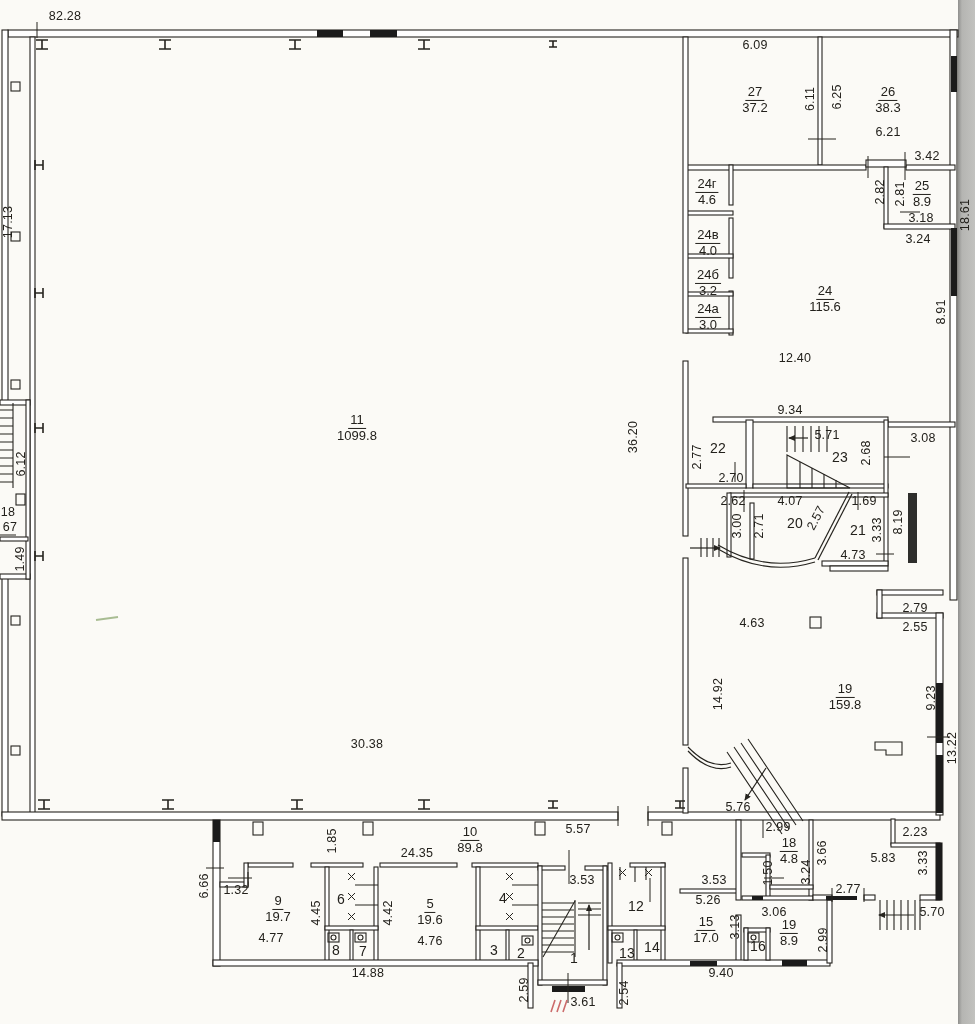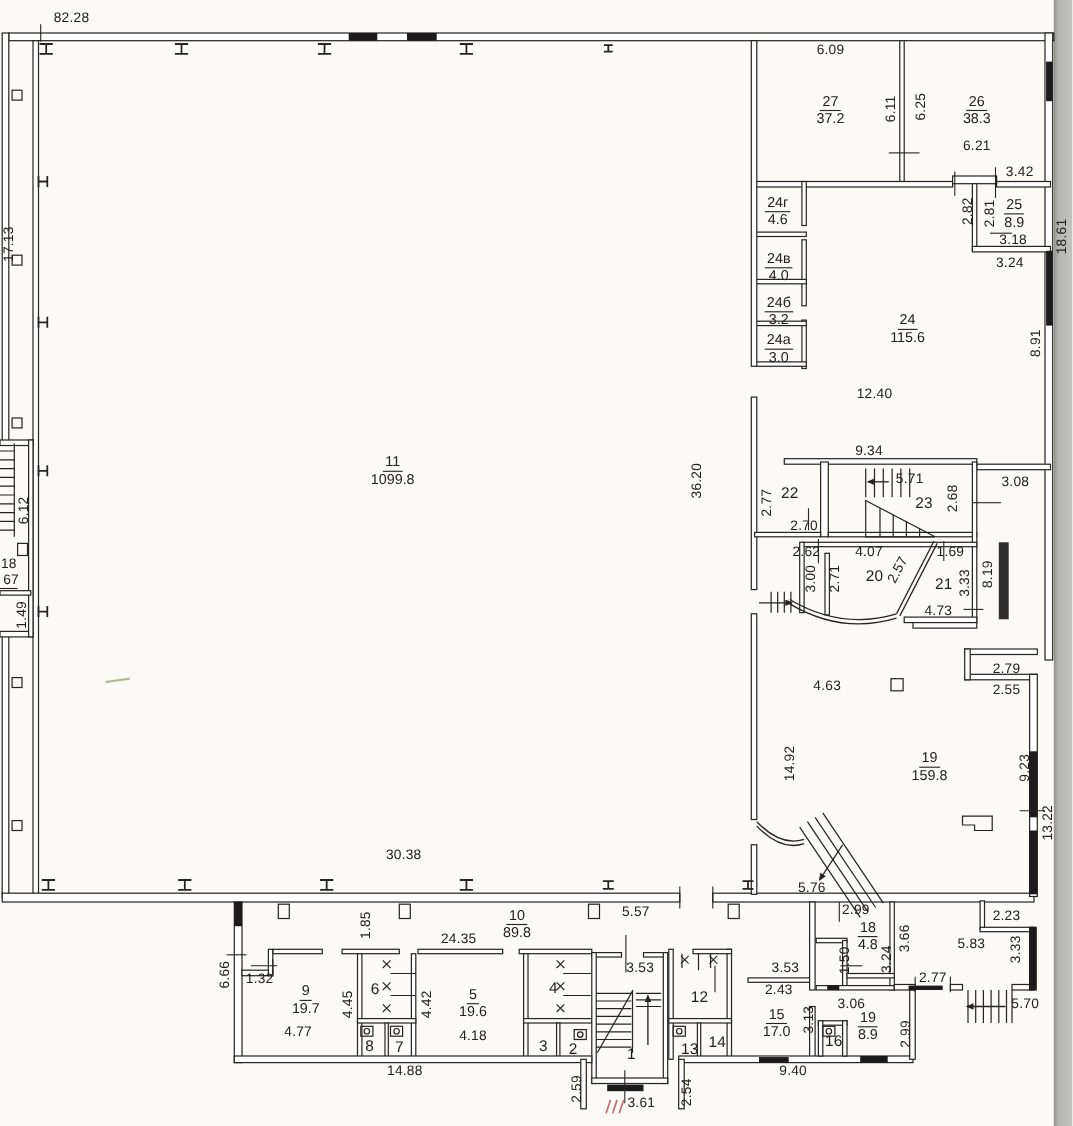--- a/index.html
+++ b/index.html
@@ -264,21 +264,21 @@
     <g stroke="#cc6b6b" stroke-width="1.6">
       <path d="M551,1012L555,1000 M557,1012L561,1000 M563,1012L567,1000"></path>
     </g>
     <g stroke="#7d9c5e" stroke-width="2" opacity=".65">
       <path d="M96,620L118,617"></path>
     </g>
   </svg>
 
   <span class="d" style="left:65px;top:16px">82.28</span>
   <span class="d v" style="left:8px;top:222px">17.13</span>
-  <span class="d" style="left:367px;top:777px">30.38</span>
+  <span class="d" style="left:367px;top:744px">30.38</span>
   <span class="d v" style="left:633px;top:437px">36.20</span>
   <span class="d v" style="left:965px;top:215px">18.61</span>
   <span class="d" style="left:755px;top:45px">6.09</span>
   <span class="d v" style="left:810px;top:99px">6.11</span>
   <span class="d v" style="left:837px;top:97px">6.25</span>
   <span class="d" style="left:888px;top:132px">6.21</span>
   <span class="d" style="left:927px;top:156px">3.42</span>
   <span class="d v" style="left:880px;top:192px">2.82</span>
   <span class="d v" style="left:900px;top:194px">2.81</span>
   <span class="d" style="left:921px;top:218px">3.18</span>
@@ -312,27 +312,27 @@
   <span class="d" style="left:10px;top:527px">67</span>
   <span class="d v" style="left:20px;top:559px">1.49</span>
   <span class="d" style="left:578px;top:829px">5.57</span>
   <span class="d v" style="left:332px;top:841px">1.85</span>
   <span class="d" style="left:417px;top:853px">24.35</span>
   <span class="d v" style="left:204px;top:886px">6.66</span>
   <span class="d" style="left:236px;top:890px">1.32</span>
   <span class="d" style="left:271px;top:938px">4.77</span>
   <span class="d v" style="left:316px;top:913px">4.45</span>
   <span class="d v" style="left:388px;top:913px">4.42</span>
-  <span class="d" style="left:430px;top:941px">4.18</span>
+  <span class="d" style="left:430px;top:941px">4.76</span>
   <span class="d" style="left:368px;top:973px">14.88</span>
   <span class="d" style="left:582px;top:880px">3.53</span>
   <span class="d" style="left:583px;top:1002px">3.61</span>
   <span class="d v" style="left:524px;top:990px">2.59</span>
   <span class="d v" style="left:624px;top:993px">2.54</span>
-  <span class="d" style="left:708px;top:900px">2.43</span>
+  <span class="d" style="left:708px;top:900px">5.26</span>
   <span class="d" style="left:714px;top:880px">3.53</span>
   <span class="d v" style="left:735px;top:927px">3.13</span>
   <span class="d" style="left:721px;top:973px">9.40</span>
   <span class="d" style="left:778px;top:827px">2.99</span>
   <span class="d v" style="left:768px;top:873px">1.50</span>
   <span class="d v" style="left:806px;top:872px">3.24</span>
   <span class="d v" style="left:822px;top:853px">3.66</span>
   <span class="d" style="left:915px;top:832px">2.23</span>
   <span class="d" style="left:883px;top:858px">5.83</span>
   <span class="d v" style="left:923px;top:863px">3.33</span>

